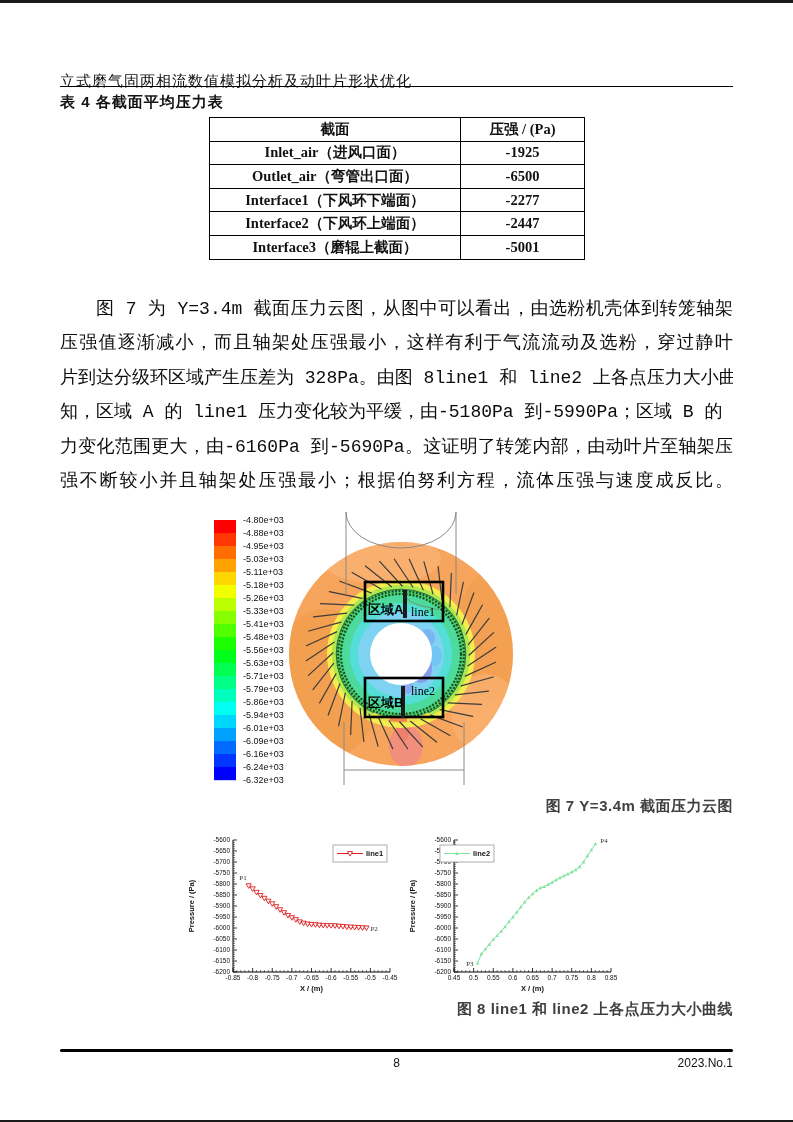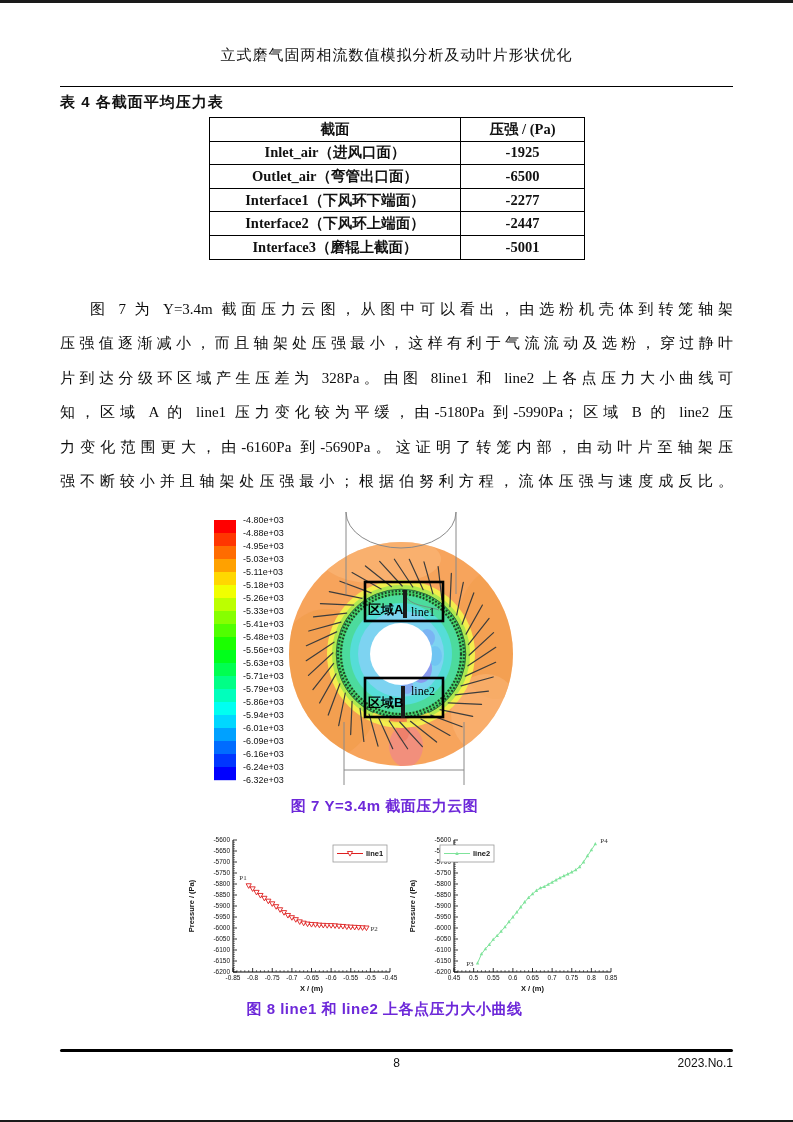--- a/index.html
+++ b/index.html
@@ -2,21 +2,21 @@
 <html><head>
 <meta charset="utf-8">
 <style>
   html,body { margin:0; padding:0; background:#888; }
   .page {
     position:relative; width:793px; height:1122px; background:#ffffff;
     font-family:"Liberation Serif", serif; overflow:hidden; margin:0 auto;
   }
   .scanline { position:absolute; left:0; width:100%; background:#1a1a1a; }
   .hdr-title {
-    position:absolute; top:46px; left:60px; width:673px; text-align:center;
+    position:absolute; top:72px; left:60px; width:673px; 
     font-size:15px; color:#111; letter-spacing:1px;
   }
   .hdr-rule { position:absolute; top:86px; left:60px; width:673px; height:0;
     border-top:1.6px solid #000; }
   .tbl-caption {
     position:absolute; top:93px; left:60px; width:673px; text-align:left;
     font-size:15px; font-weight:700; color:#111;
     font-family:"Liberation Sans", sans-serif; letter-spacing:1px;
   }
   table.ptable {
@@ -27,27 +27,27 @@
     border:1.6px solid #000; text-align:center; font-size:14.5px; color:#111;
     height:22.6px; padding:0 2px; font-family:"Liberation Serif", serif;
     white-space:nowrap; overflow:hidden;
   }
   table.ptable col.c1 { width:251px; }
   table.ptable col.c2 { width:124px; }
   .para {
     position:absolute; top:292px; left:60px; width:673px; color:#0c0c0c;
   }
   .para .pline {
-    font-size:15px; line-height:34.4px; height:34.4px; white-space:nowrap;
-    text-align:justify; text-align-last:justify; overflow:hidden;
+    font-size:18px; line-height:34.4px; height:34.4px; white-space:nowrap;
+    text-align:justify; text-align-last:justify; overflow:hidden;font-family:Liberation Mono, monospace;
   }
   .para .pline.indent { text-indent:2em; }
   .figcap {
-    position:absolute; left:48px; width:673px; text-align:center;
-    font-size:15px; font-weight:700; color:#6d28d9;
+    position:absolute; left:60px; width:673px; text-align:right;
+    font-size:15px; font-weight:700; color:#404040;
     font-family:"Liberation Sans", sans-serif; letter-spacing:0.5px;
   }
   .fig7cap { top:797px; }
   .fig8cap { top:1000px; }
   svg.fig { position:absolute; }
   #fig7 { left:170px; top:512px; }
   #chart1 { left:183px; top:831px; }
   #chart2 { left:404px; top:831px; }
   .ftr-rule { position:absolute; top:1049px; left:60px; width:673px; height:2.6px; background:#000; border-radius:2px; }
   .ftr-page {

